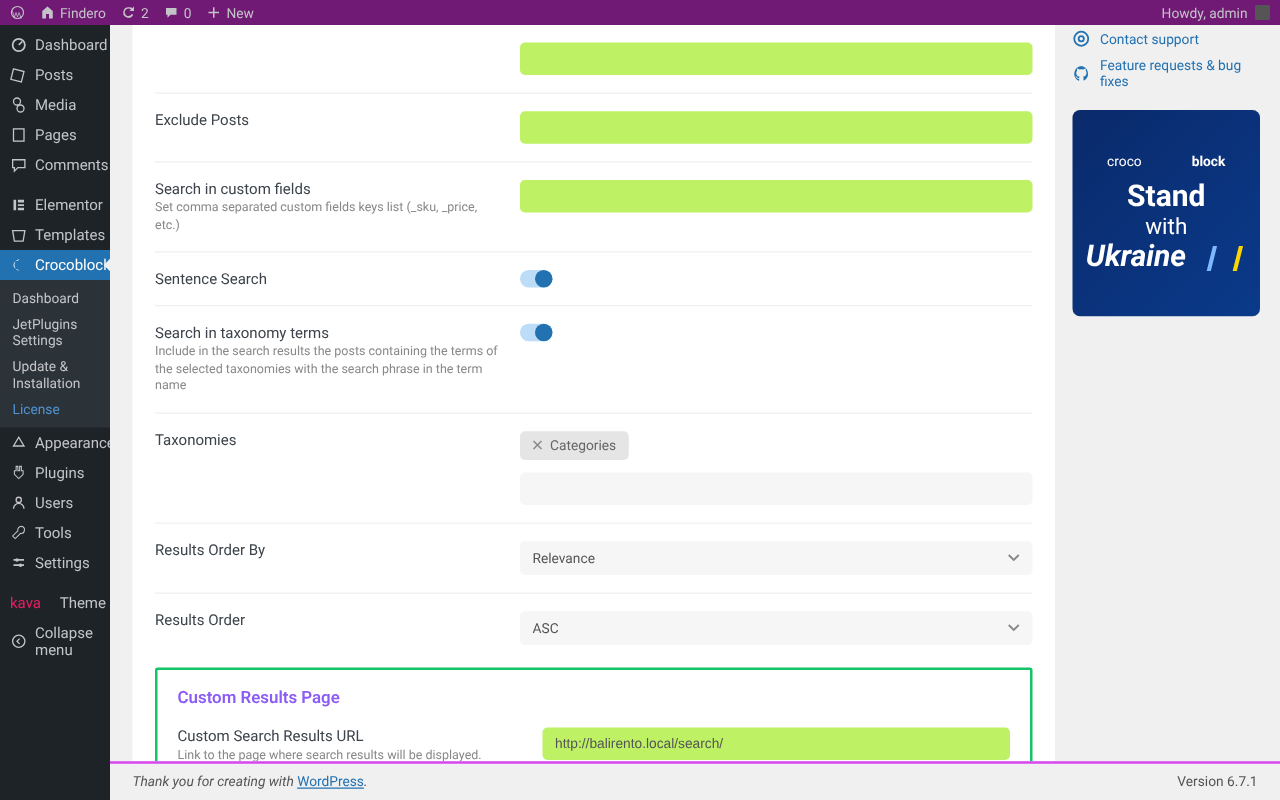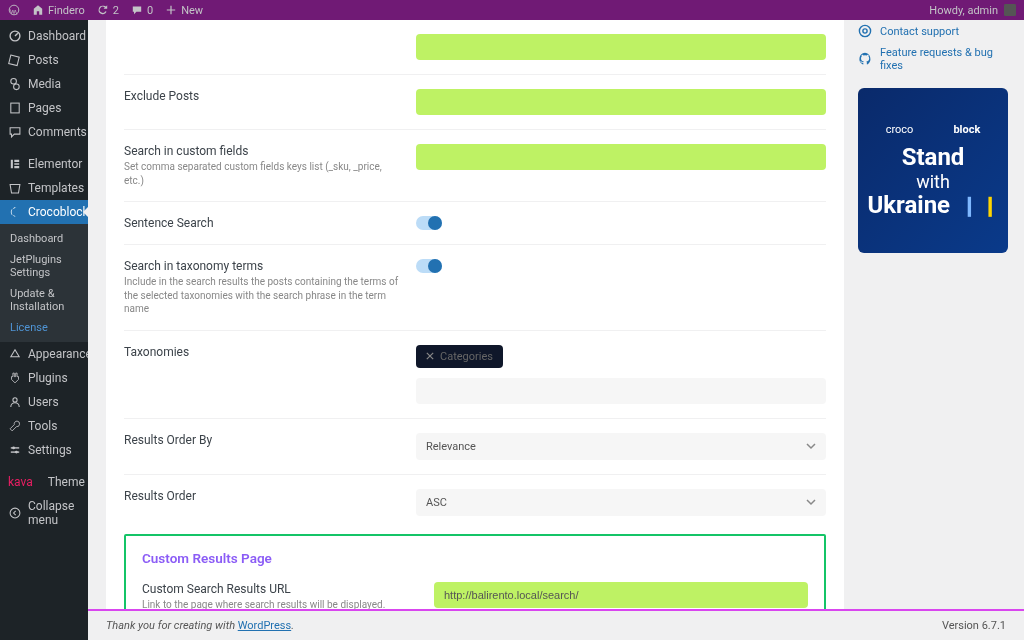--- a/index.html
+++ b/index.html
@@ -29,40 +29,40 @@
 
   .frow { display: flex; padding: 14px 0; border-top: 1px solid #f0f0f1; gap: 12px; }
   .frow:first-child { border-top: none; }
   .frow .labelcol { width: 280px; }
   .frow .labelcol .lbl { color: #3c434a; font-size: 12px; }
   .frow .labelcol .help { color: #888; font-size: 10px; margin-top: 2px; line-height: 1.35; }
   .frow .fieldcol { flex: 1; }
   .finput { width: 100%; background: #bef264; border: none; border-radius: 4px; padding: 7px 10px; font-size: 11px; color: #555; }
   .fselect { width: 100%; background: #f6f6f6; border: none; border-radius: 4px; padding: 7px 10px; font-size: 11px; color: #555; display: flex; justify-content: space-between; align-items: center; cursor: pointer; }
   .fselect svg { width: 10px; height: 10px; fill: #888; }
-  .tag { display: inline-flex; align-items: center; gap: 6px; background: #0f172a; border-radius: 4px; padding: 5px 10px; font-size: 11px; color: #666; }
+  .tag { display: inline-flex; align-items: center; gap: 6px; background: #e5e5e5; border-radius: 4px; padding: 5px 10px; font-size: 11px; color: #666; }
   .tag svg { width: 8px; height: 8px; fill: #888; cursor: pointer; }
   .extra-blank { margin-top: 10px; height: 26px; background: #f6f6f6; border-radius: 4px; }
 
   .toggle { width: 26px; height: 14px; border-radius: 14px; background: #bcdcf7; position: relative; cursor: pointer; }
   .toggle::after { content: ""; position: absolute; width: 14px; height: 14px; background: #2271b1; border-radius: 50%; right: 0; top: 0; }
 
   .section-title { font-weight: 600; font-size: 13.5px; color: #8b5cf6; margin-bottom: 6px; }
   .green-box { border: 2px solid #14c467; border-radius: 2px; padding: 14px 16px 16px; margin-top: 4px; }
 
   .aside-link { display: flex; gap: 8px; align-items: center; font-size: 11px; padding: 4px 0; cursor: pointer; }
   .aside-link svg { width: 14px; height: 14px; flex-shrink: 0; }
   .aside-link.blue { color: #2271b1; }
   .aside-link.blue svg { fill: #2271b1; }
 
   .promo { margin-top: 12px; width: 150px; height: 165px; border-radius: 6px; background: linear-gradient(135deg, #0a2a6b, #0a3a8a); color: #fff; display: flex; flex-direction: column; align-items: center; justify-content: center; font-size: 12px; }
   .promo .brand { font-size: 11px; margin-bottom: 8px; }
   .promo .brand b { font-weight: 700; margin-left: 40px; }
   .promo .big { font-size: 24px; font-weight: 700; line-height: 1.1; text-align: center; }
-  .ribbon { display: inline-flex; align-items: center; gap: 4px; }
+  .ribbon { display: inline-flex; align-items: center; gap: 4px; font-style: italic; }
   .ribbon span.y { color: #ffd500; font-size: 20px; }
   .ribbon span.b { color: #7fb8ff; font-size: 20px; }
 
   .footer { position: absolute; bottom: 0; left: 0; right: 0; padding: 8px 18px; font-size: 11px; color: #555; background-color: #f0f0f1; border-top: 2px solid #d946ef; display: flex; justify-content: space-between; font-style: italic; }
   .footer a { color: #2271b1; text-decoration: underline; font-style: normal; }
   .footer .ver { font-style: normal; }
 </style>
 </head>
 <body>
 

